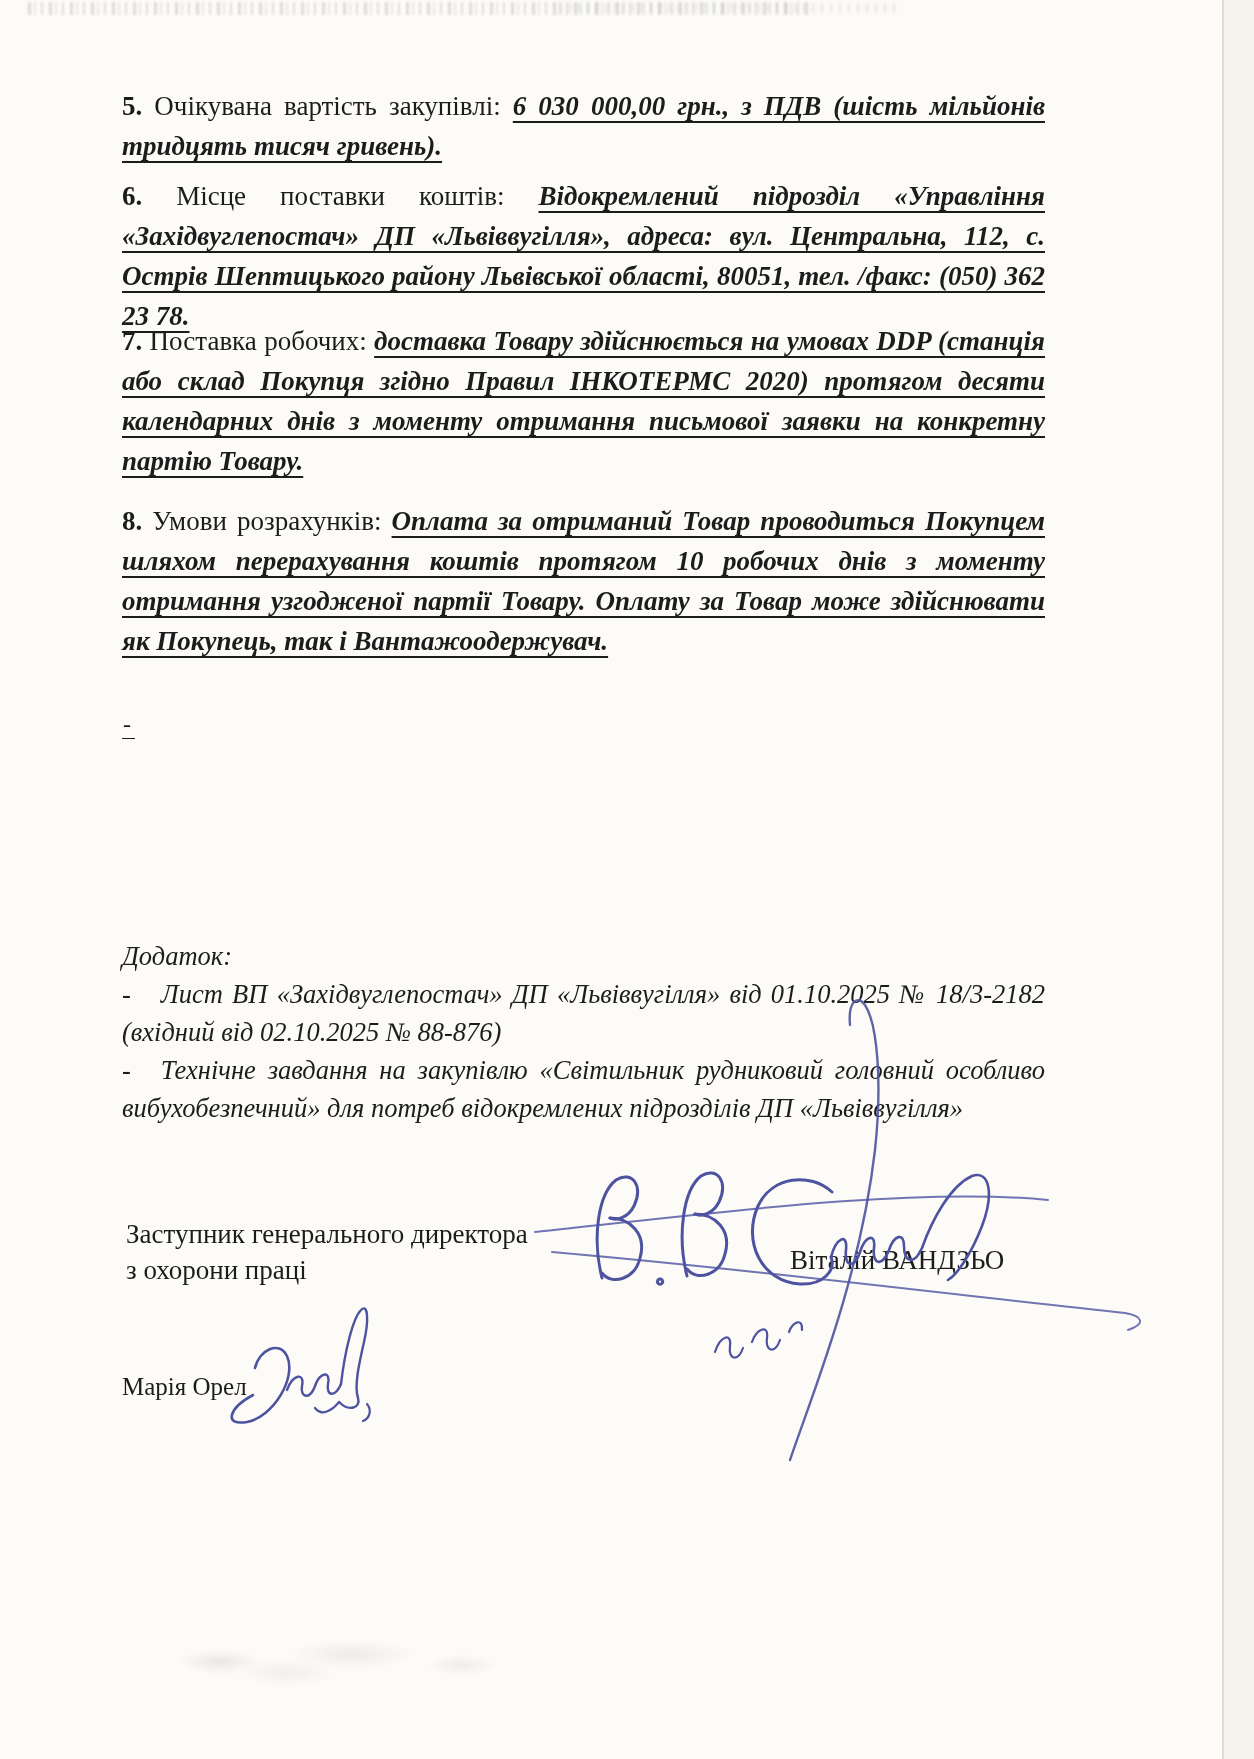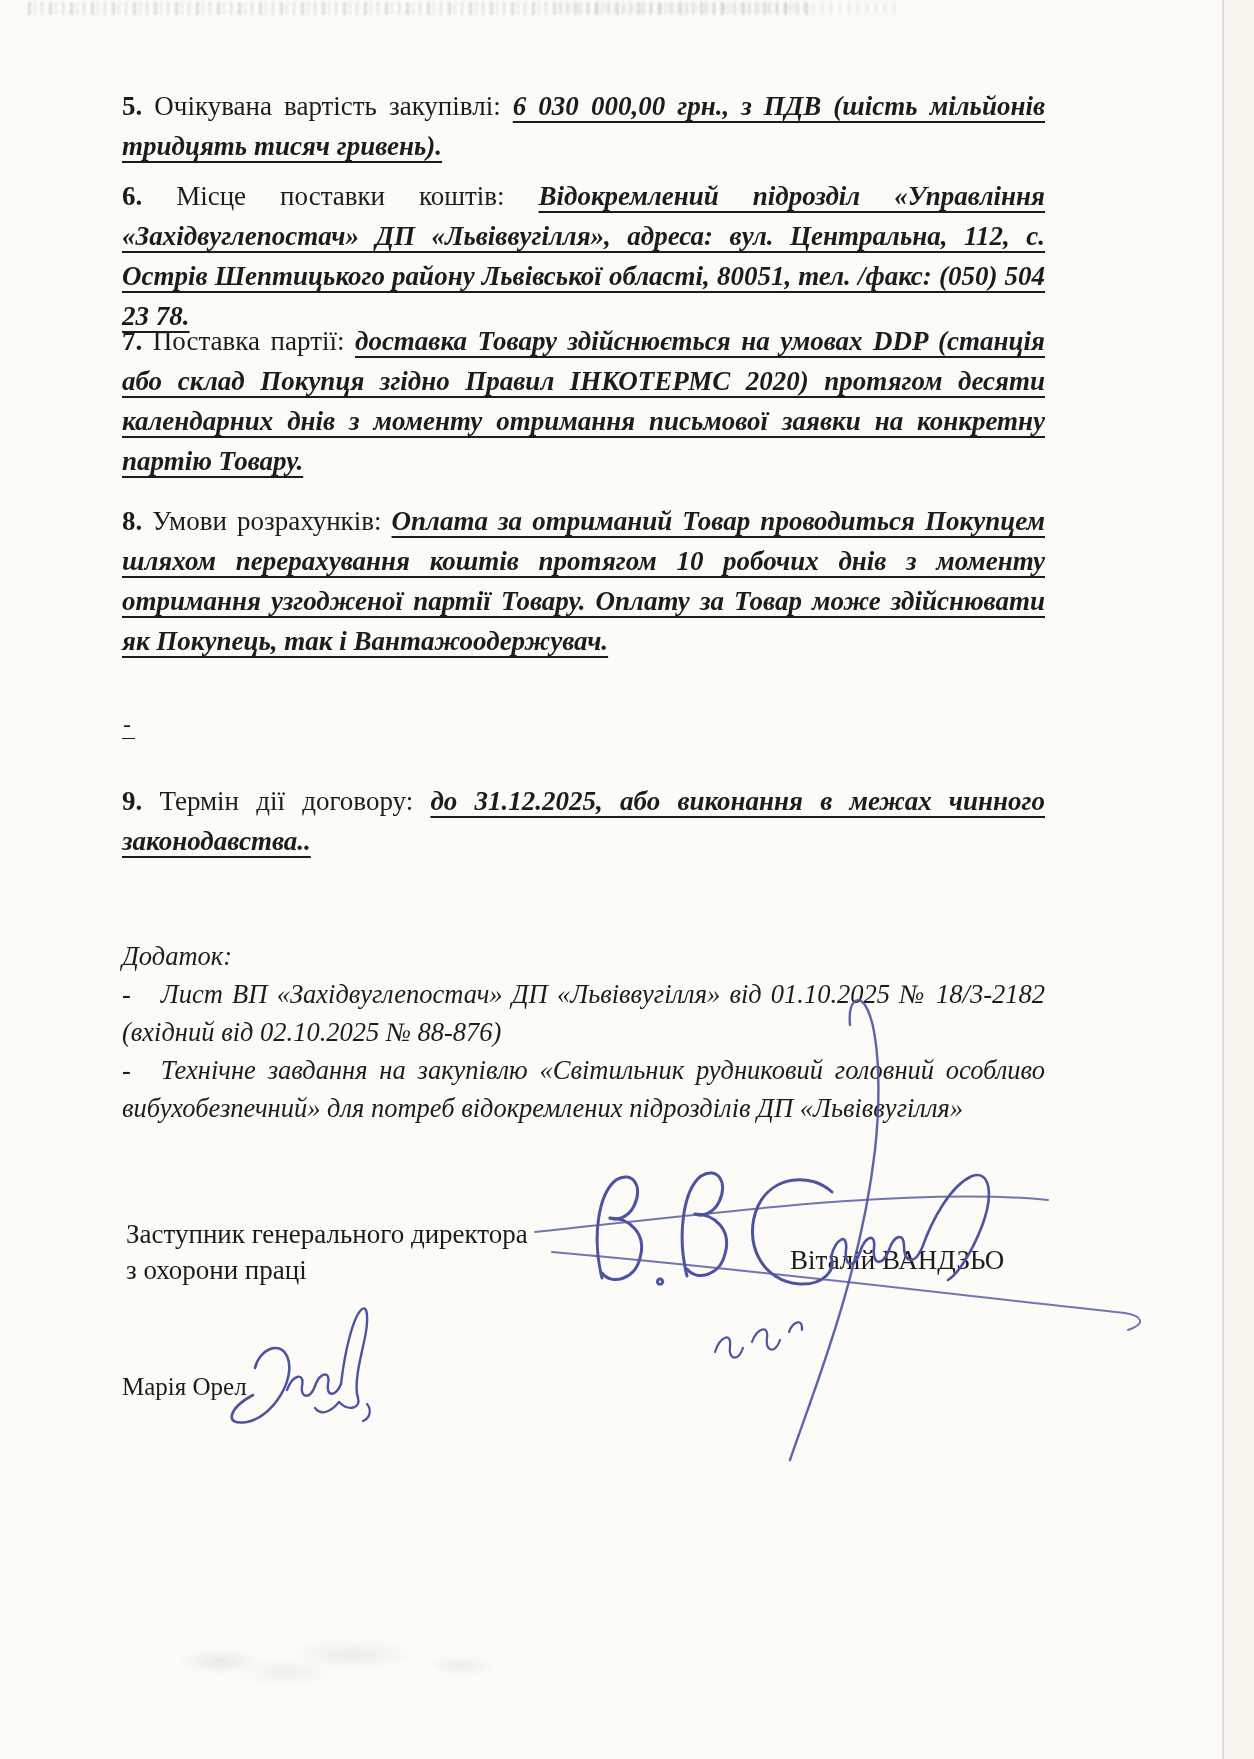--- a/index.html
+++ b/index.html
@@ -98,36 +98,33 @@
   <div class="bleed2"></div>
   <div class="rightstrip"></div>
   <div class="scanline"></div>
   <div class="smudge"></div>
 
   <p class="para" style="top:86px">
     <span class="num">5.</span><span> Очікувана вартість закупівлі: </span><span class="filled">6 030 000,00 грн., з ПДВ (шість мільйонів тридцять тисяч гривень).</span>
   </p>
 
   <p class="para" style="top:176px">
-    <span class="num">6.</span><span> Місце поставки коштів: </span><span class="filled">Відокремлений підрозділ «Управління «Західвуглепостач» ДП «Львіввугілля», адреса: вул. Центральна, 112, с. Острів Шептицького району Львівської області, 80051, тел. /факс: (050) 504 23 78.</span>
+    <span class="num">6.</span><span> Місце поставки коштів: </span><span class="filled">Відокремлений підрозділ «Управління «Західвуглепостач» ДП «Львіввугілля», адреса: вул. Центральна, 112, с. Острів Шептицького району Львівської області, 80051, тел. /факс: (050) 362 23 78.</span>
   </p>
 
   <p class="para" style="top:321px">
-    <span class="num">7.</span><span> Поставка партії: </span><span class="filled">доставка Товару здійснюється на умовах DDP (станція або склад Покупця згідно Правил ІНКОТЕРМС 2020) протягом десяти календарних днів  з моменту отримання письмової заявки на конкретну партію Товару.</span>
+    <span class="num">7.</span><span> Поставка робочих: </span><span class="filled">доставка Товару здійснюється на умовах DDP (станція або склад Покупця згідно Правил ІНКОТЕРМС 2020) протягом десяти календарних днів  з моменту отримання письмової заявки на конкретну партію Товару.</span>
   </p>
 
   <p class="para" style="top:501px">
     <span class="num">8.</span><span> Умови розрахунків: </span><span class="filled">Оплата  за отриманий Товар проводиться Покупцем шляхом перерахування коштів протягом 10 робочих днів з моменту отримання узгодженої партії Товару. Оплату за Товар може здійснювати як Покупець, так і Вантажоодержувач.</span>
   </p>
 
   <span class="stray">-</span>
 
-  <p class="para" style="top:781px">
-    <span class="num">9.</span><span> Термін дії договору: </span><span class="filled">до 31.12.2025, або виконання в межах чинного законодавства..</span>
-  </p>
 
   <div class="annex">
     <p>Додаток:</p>
     <p><span class="bullet">-</span><span class="bullet-gap"></span><span>Лист ВП «Західвуглепостач» ДП «Львіввугілля» від 01.10.2025 № 18/3-2182 (вхідний від 02.10.2025 № 88-876)</span></p>
     <p class="last"><span class="bullet">-</span><span class="bullet-gap"></span><span>Технічне завдання на закупівлю «Світильник рудниковий головний особливо вибухобезпечний» для потреб відокремлених підрозділів  ДП «Львіввугілля»</span></p>
   </div>
 
   <p class="sig-title">
     <span>Заступник генерального директора</span><br>
     <span>з охорони праці</span>

